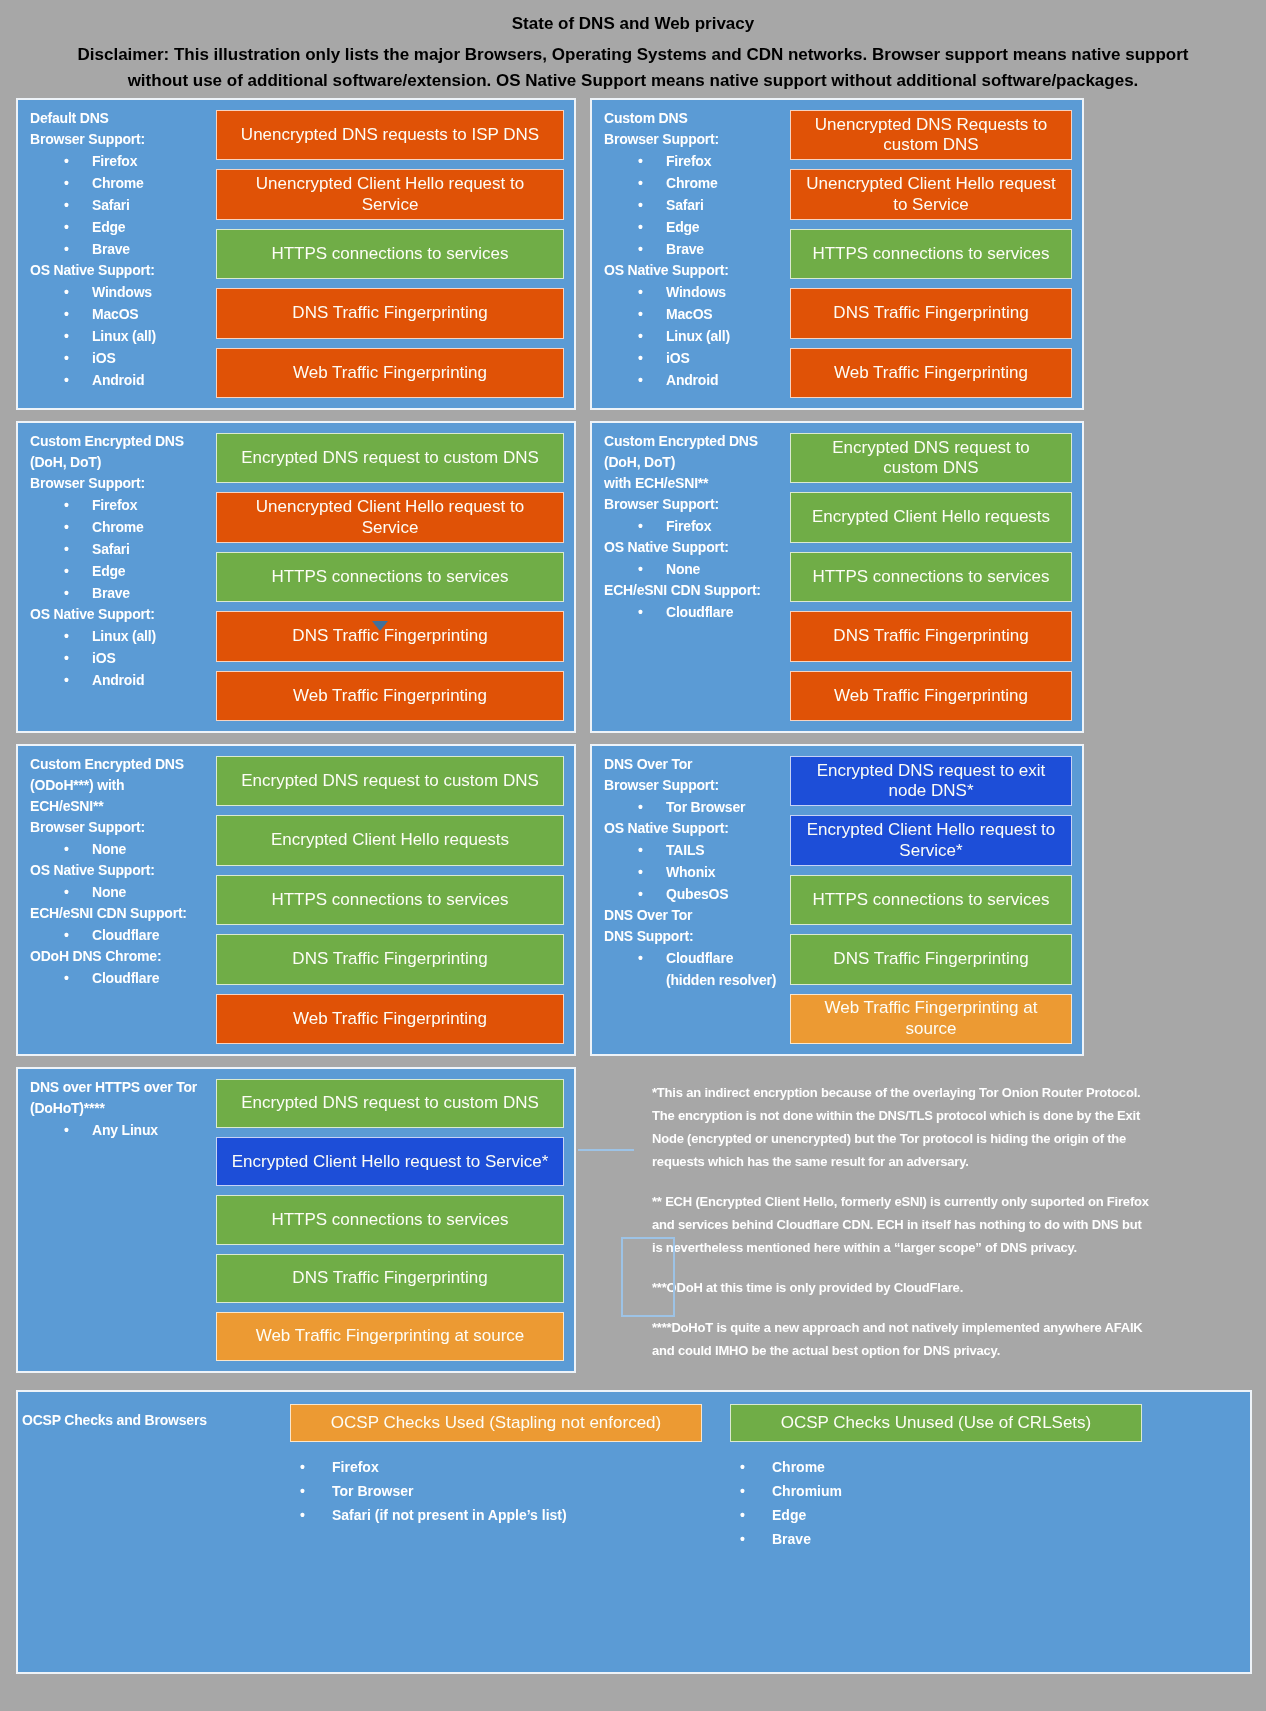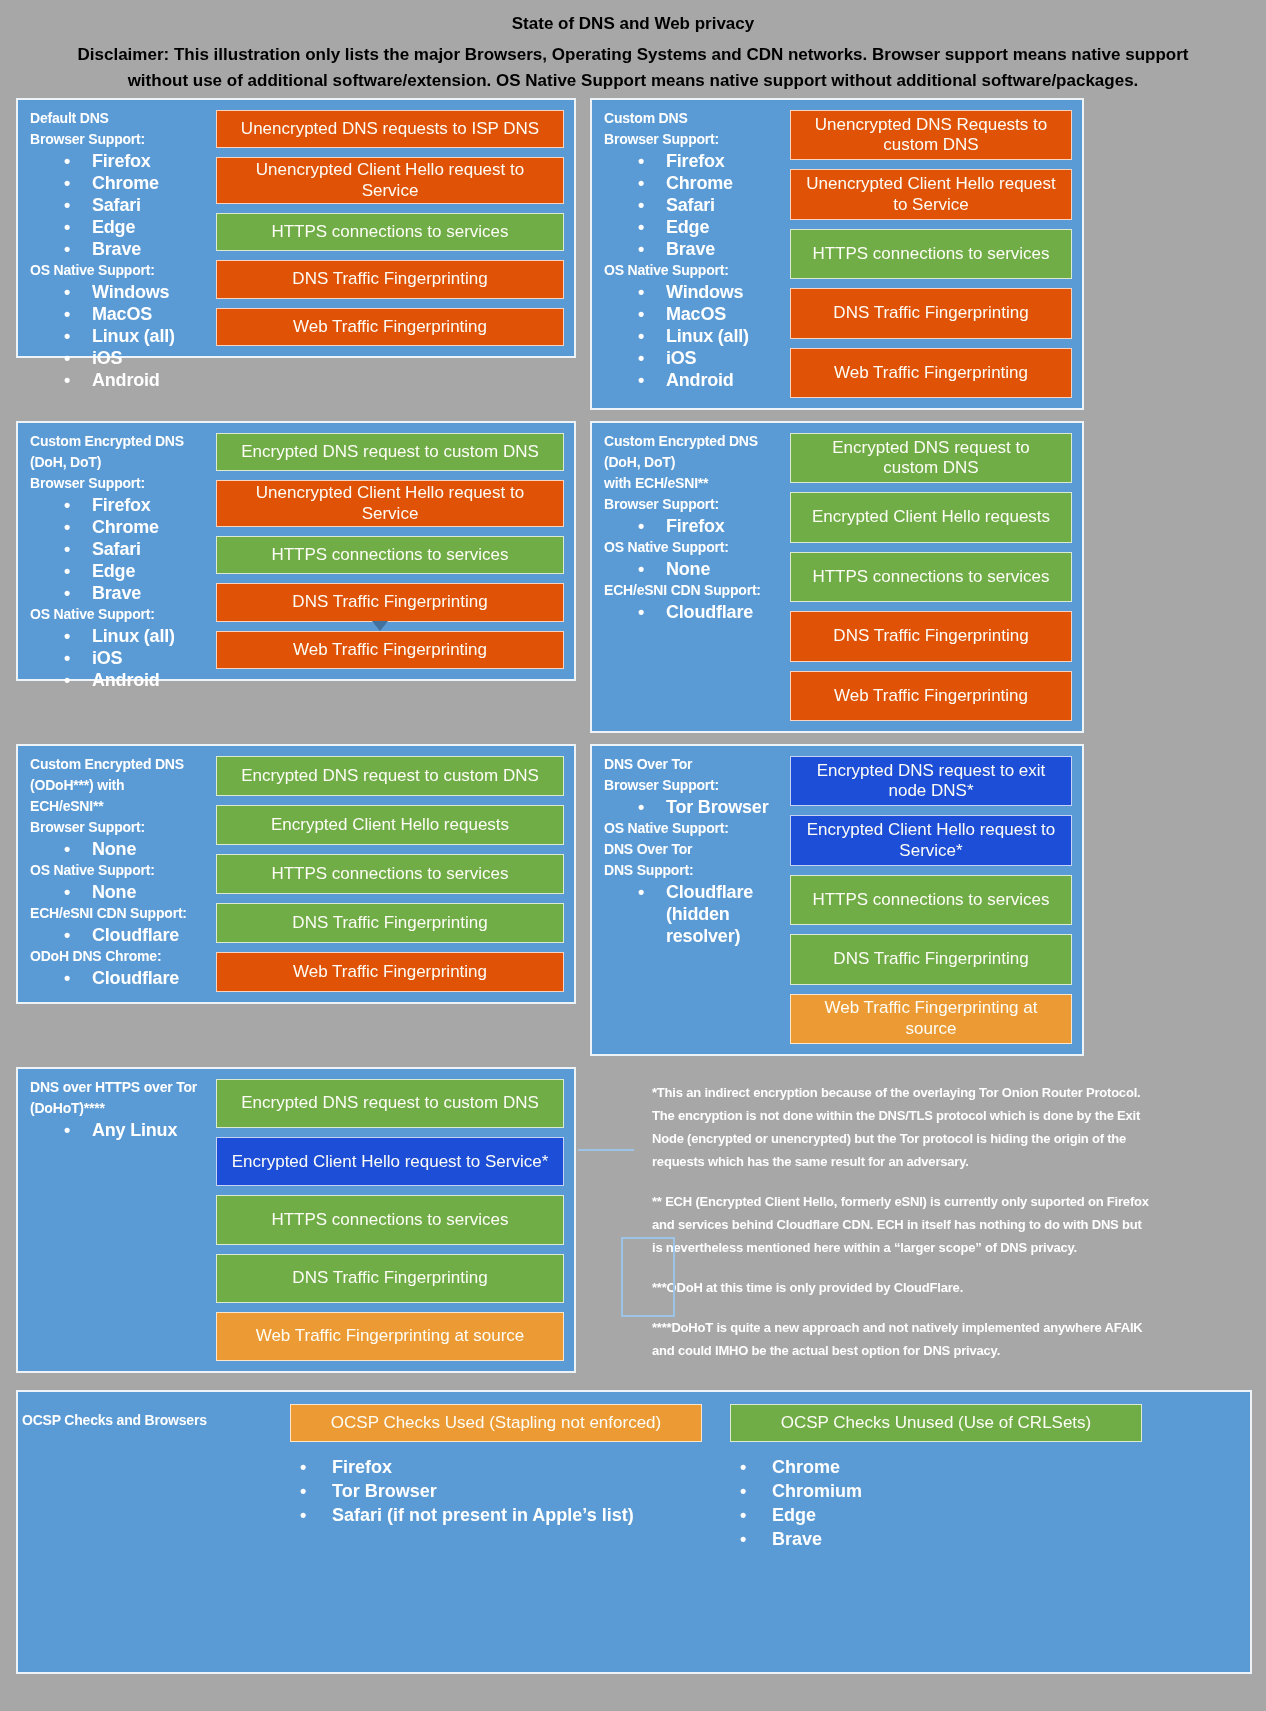--- a/index.html
+++ b/index.html
@@ -16,29 +16,29 @@
   .disclaimer{font-size:17px;line-height:26px;margin:0;}
   
   .row{display:flex;gap:14px;margin:0 0 11px 16px;}
   .panel{
     background:#5b9bd5;
     border:2px solid #eef3f8;
     box-sizing:border-box;
     display:flex;gap:8px;
     padding:8px 10px 10px 12px;
   }
-  .panel.left{width:560px;height:260px;}
+  .panel.left{width:560px;height:312px;}
   .panel.right{width:494px;height:312px;}
   .panel.h306{height:306px;}
   .label-col{width:178px;flex:none;color:#fff;font-weight:bold;letter-spacing:-0.2px;}
   .panel-title{font-size:14px;line-height:21px;margin:0;white-space:pre;font-weight:bold;}
   .sec-label{font-size:14px;line-height:21px;white-space:pre;}
   .sec-label:empty{display:none;}
   .bullets{margin:0;padding:0;list-style:none;}
-  .bullets li{position:relative;padding-left:62px;font-size:18px;line-height:22px;white-space:pre-line;}
+  .bullets li{position:relative;padding-left:62px;font-size:14px;line-height:22px;white-space:pre-line;}
   .bullets li::before{content:"•";position:absolute;left:34px;}
   .boxes{flex:1;display:flex;flex-direction:column;gap:9px;padding-top:2px;}
   .box{
     flex:1;display:flex;align-items:center;justify-content:center;
     text-align:center;color:#fdfdf6;font-size:17px;line-height:1.2;
     border:1px solid rgba(255,255,255,.75);
     padding:2px 12px;box-sizing:border-box;
   }
   .box.bad{background:#e05206;}
   .box.good{background:#70ad47;}
@@ -247,20 +247,25 @@
     <div class="label-col">
       <h2 class="panel-title">DNS Over Tor</h2>
       <div class="sec">
         <div class="sec-label">Browser Support:</div>
         <ul class="bullets">
             <li>Tor Browser</li>
           </ul>
       </div>
       <div class="sec">
         <div class="sec-label">OS Native Support:</div>
+        <ul class="bullets">
+            <li>TAILS</li>
+            <li>Whonix</li>
+            <li>QubesOS</li>
+          </ul>
       </div>
       <div class="sec">
         <div class="sec-label">DNS Over Tor
 DNS Support:</div>
         <ul class="bullets">
             <li>Cloudflare
 (hidden resolver)</li>
           </ul>
       </div>
     </div>

